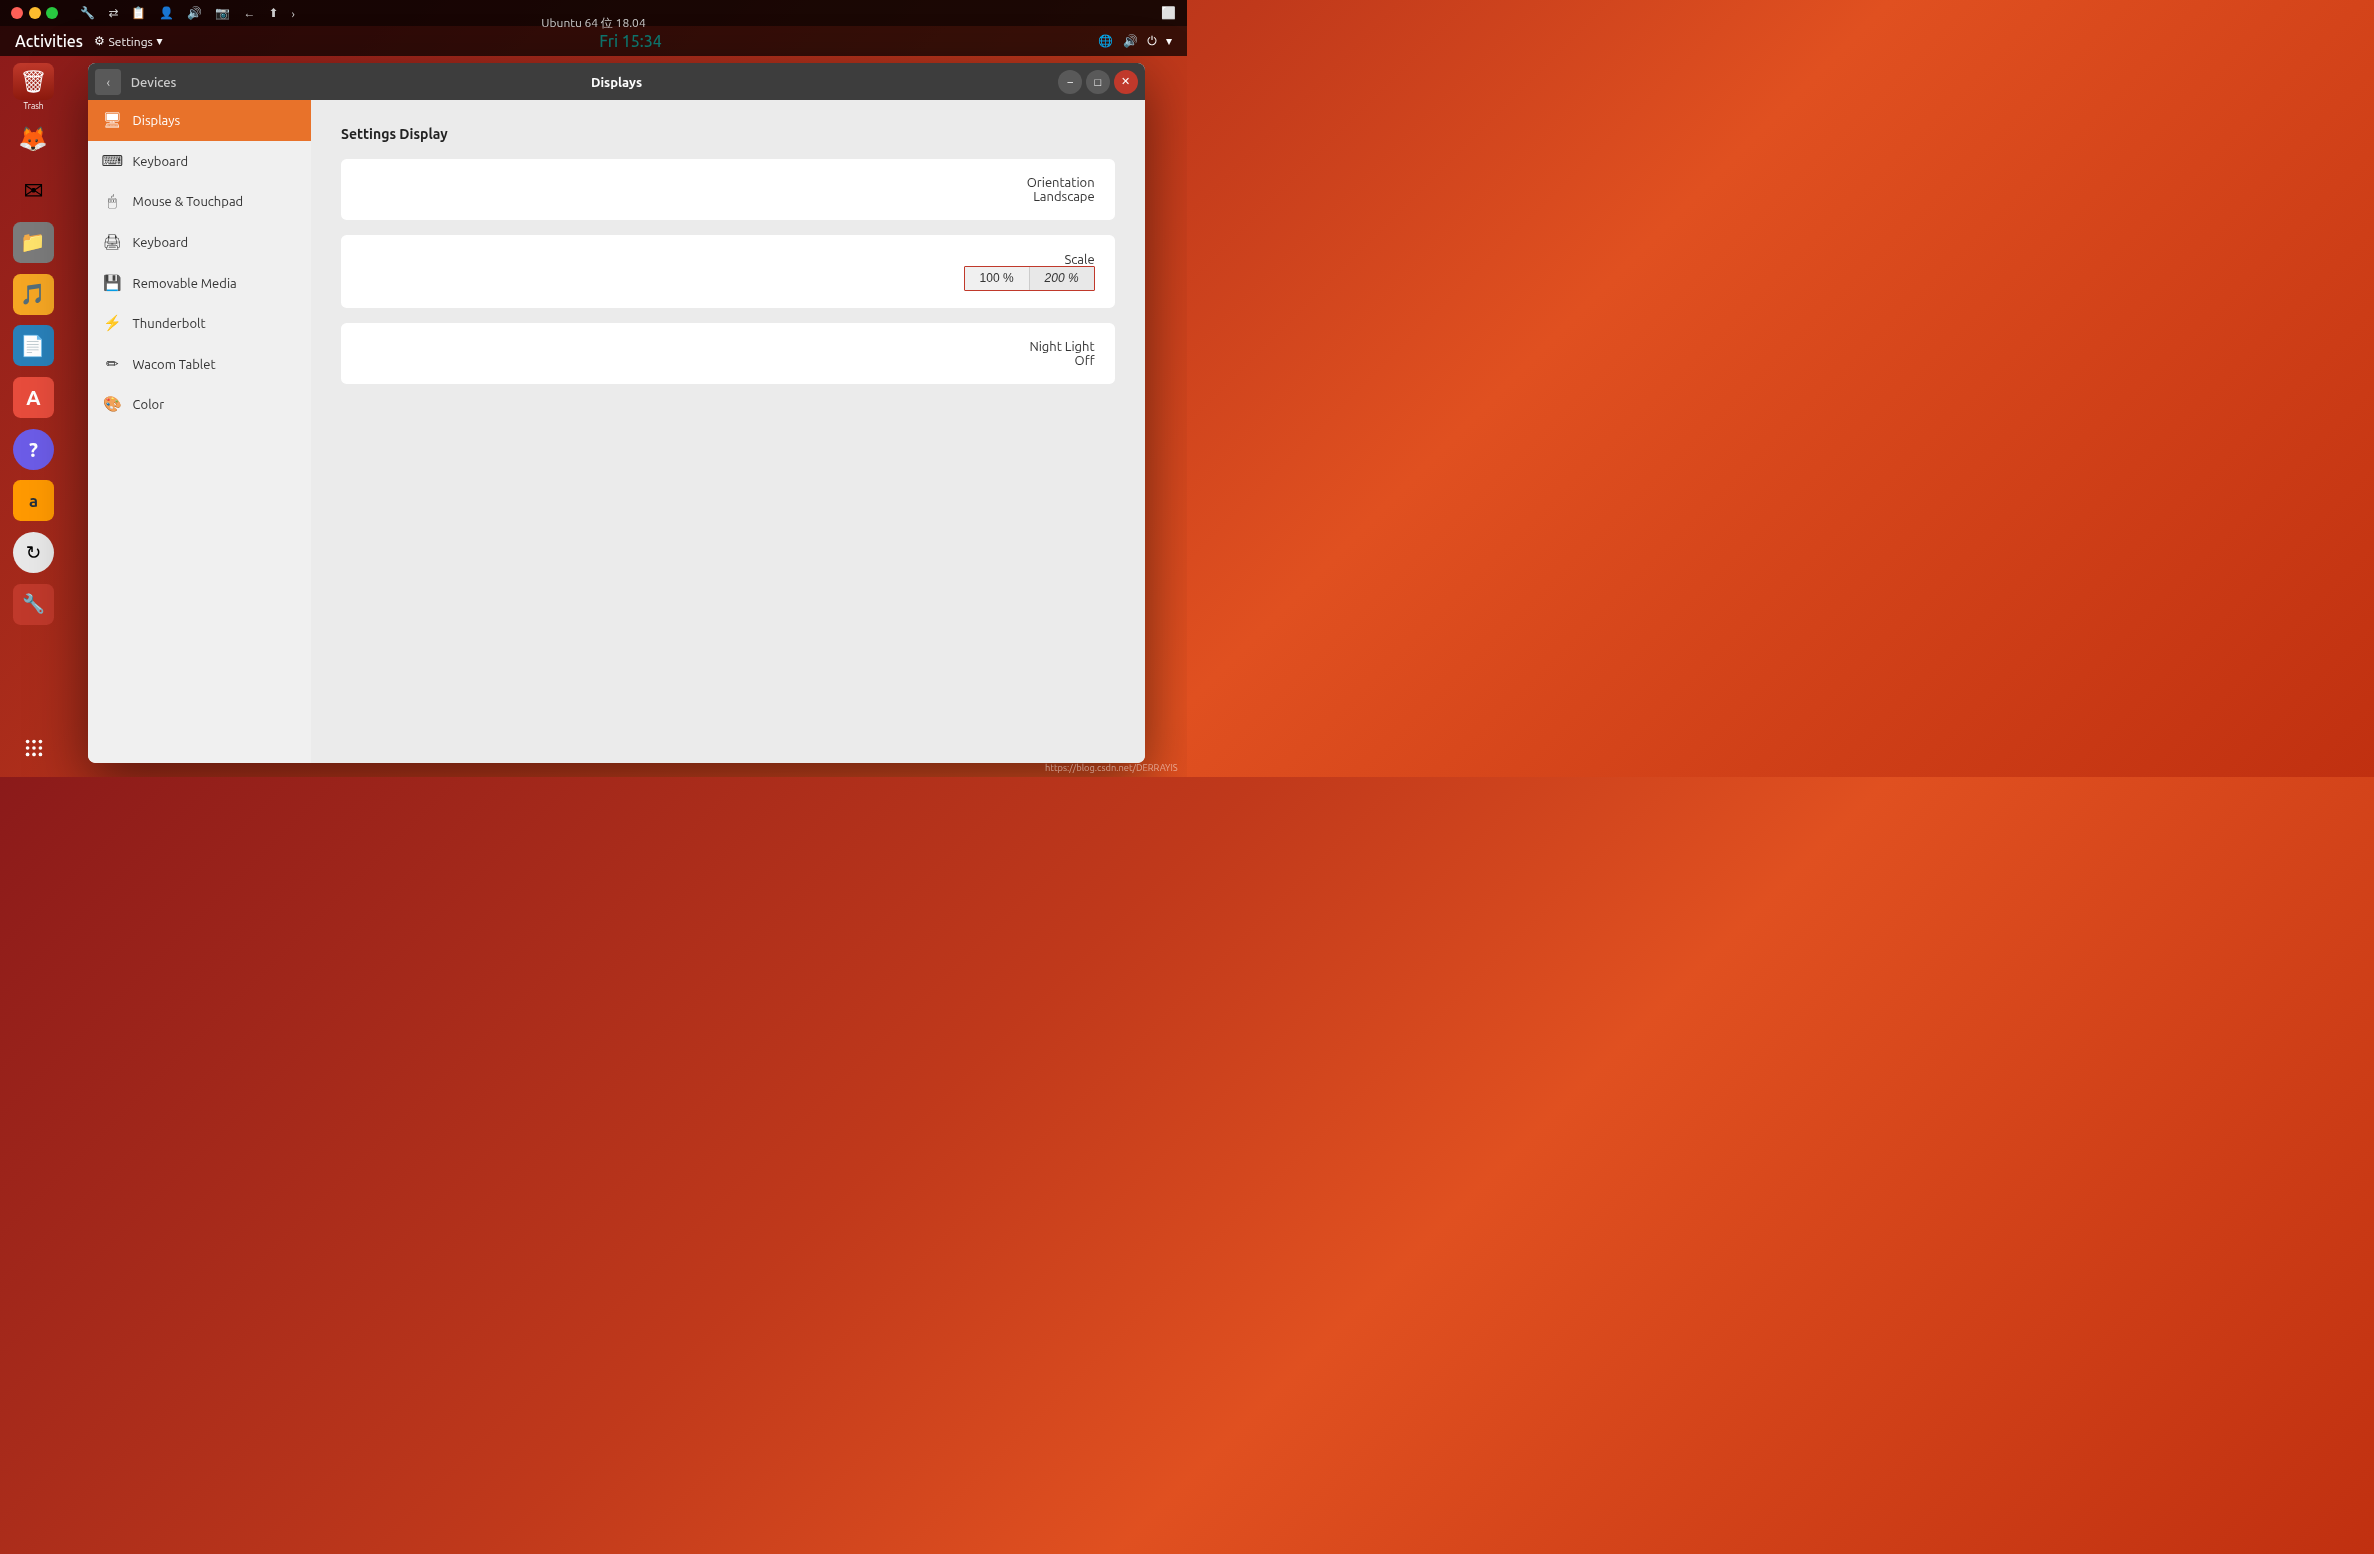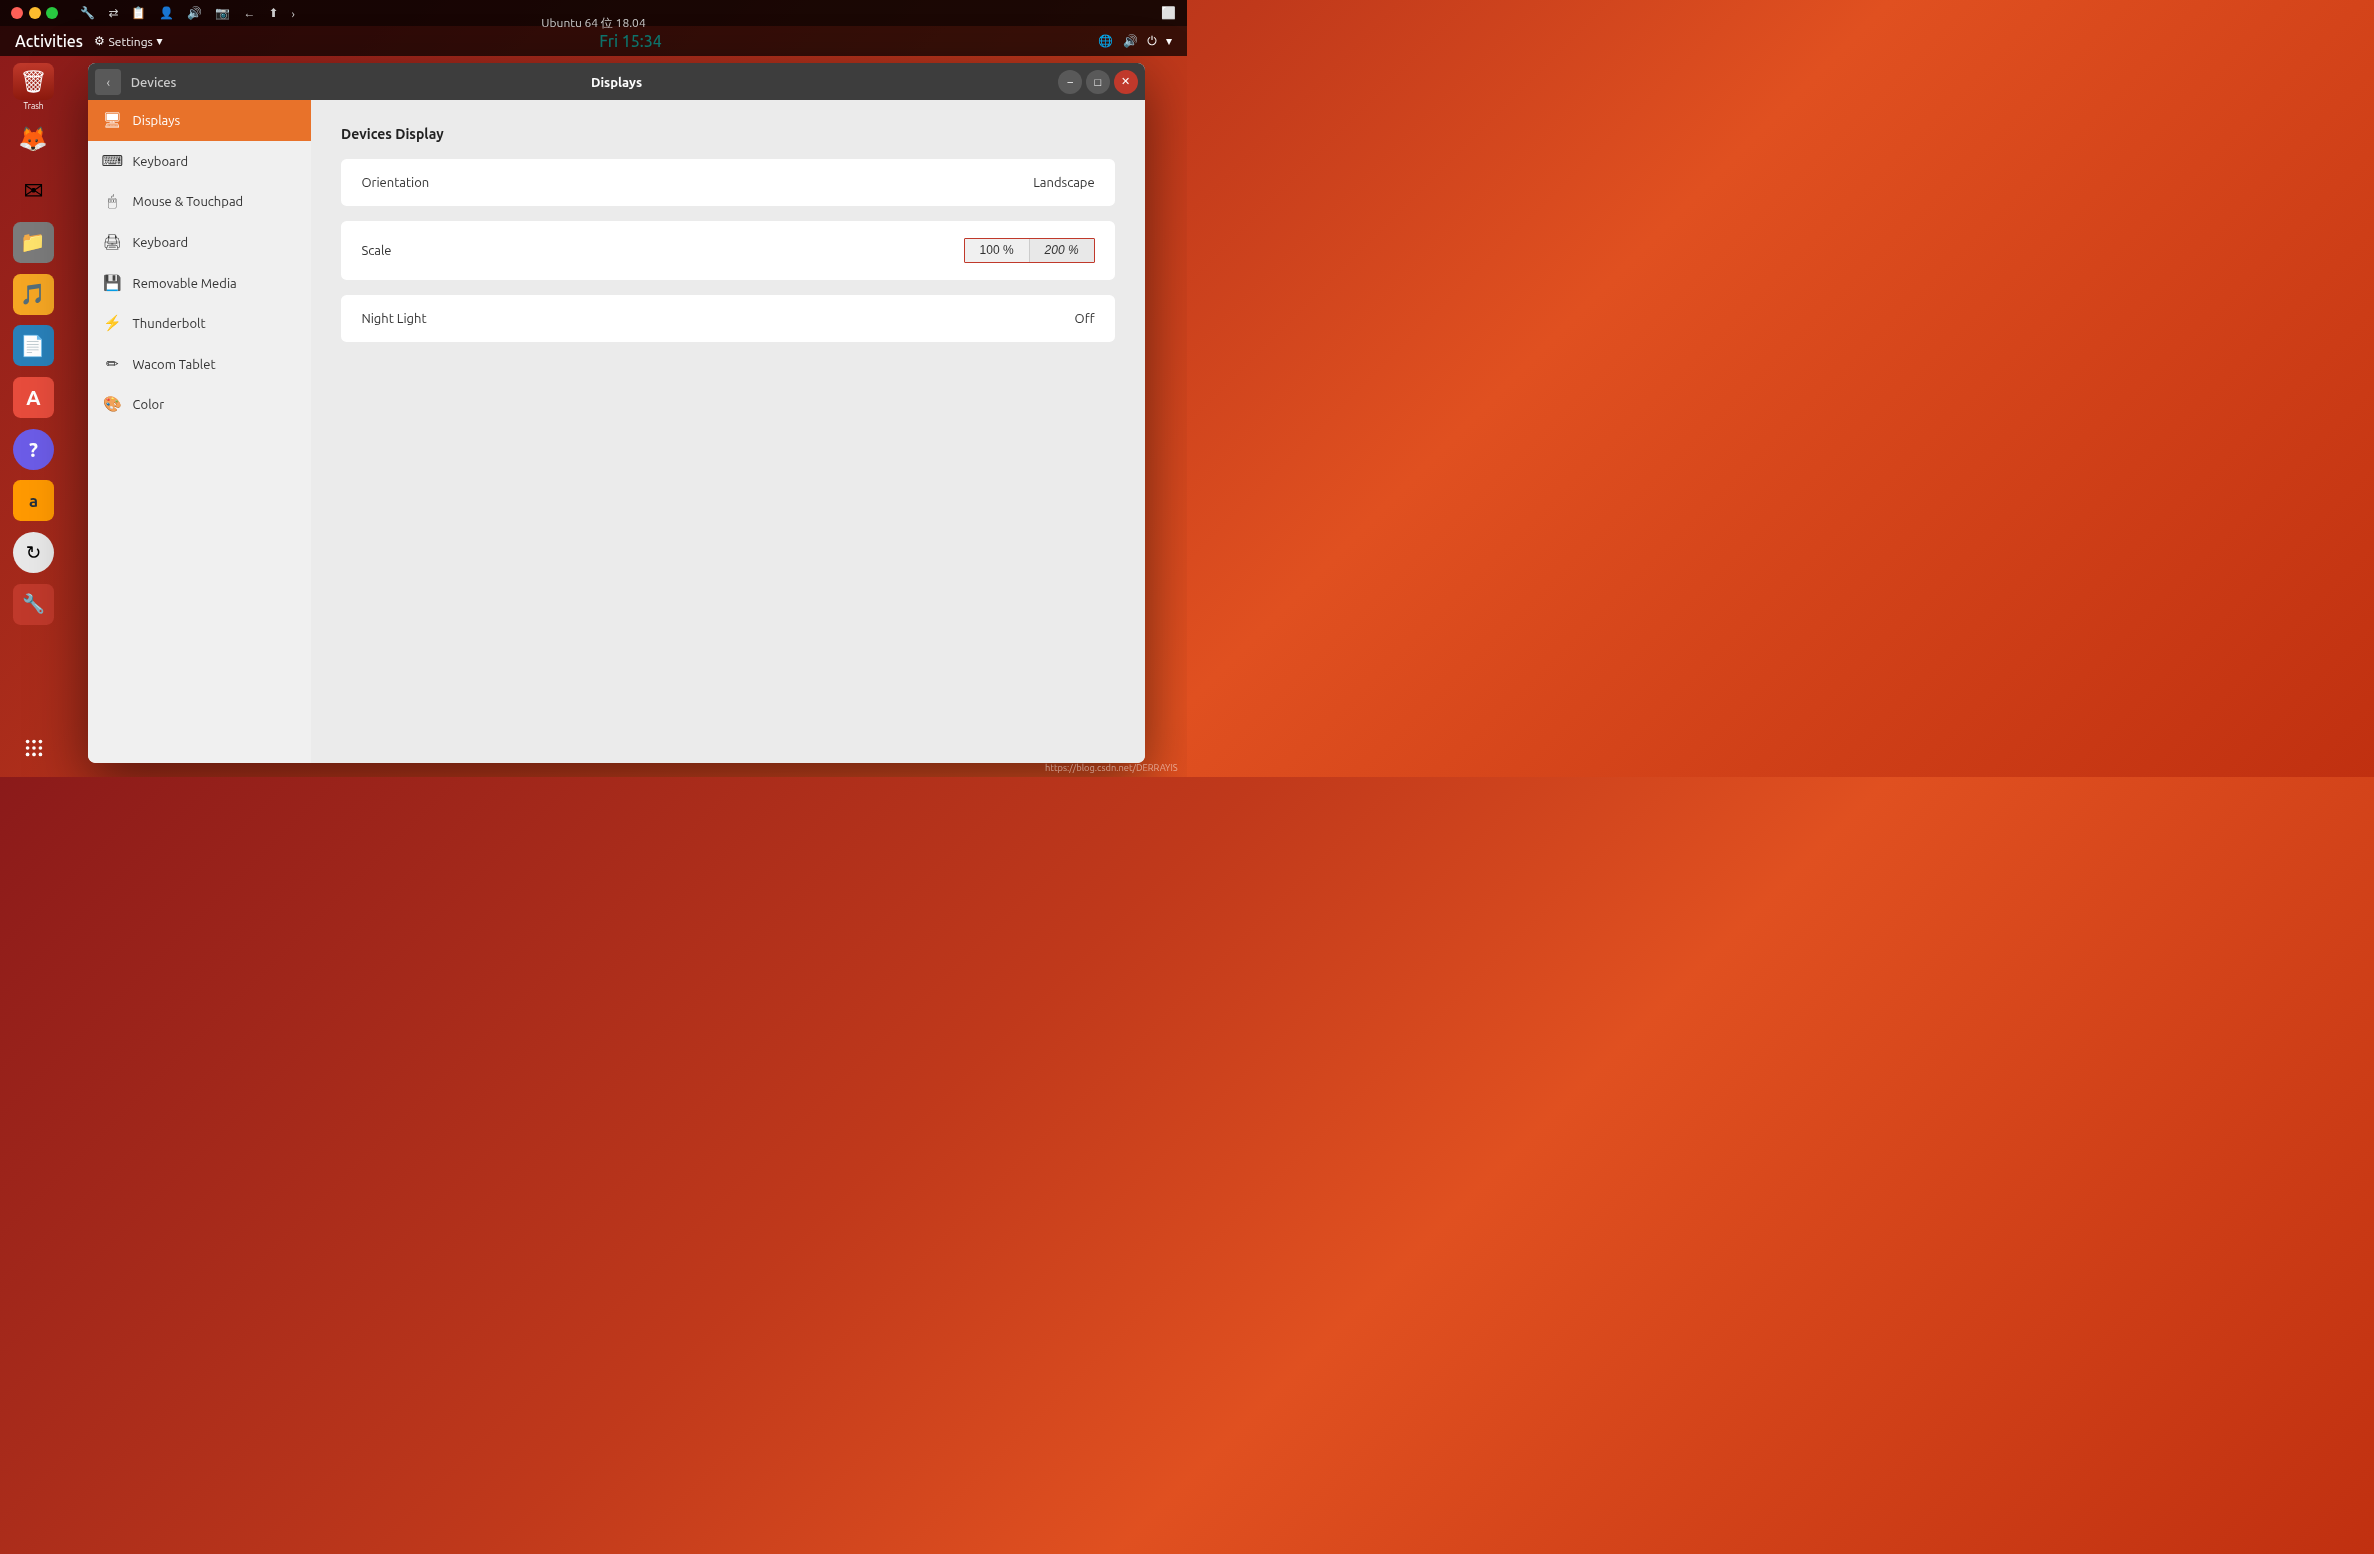--- a/index.html
+++ b/index.html
@@ -303,24 +303,25 @@
       background: #fff;
       border-radius: 5.6px;
       margin-bottom: 15px;
       overflow: hidden;
     }
     .settings-group.outlined {
       border: 1.9px solid #c0392b;
     }
     .settings-row {
       display: flex;
-      align-items: center;
+      align-items: flex-end;
       justify-content: space-between;
       padding: 16.7px 20.4px;
       border-bottom: 0.9px solid #e8e8e8;
+      flex-direction: column;
     }
     .settings-row:last-child {
       border-bottom: none;
     }
     .settings-row-label {
       font-size: 13px;
       color: #333;
     }
     .settings-row-value {
       font-size: 13px;
@@ -507,21 +508,21 @@
         <span class="nav-icon">✏</span>
         <span>Wacom Tablet</span>
       </div>
       <div class="nav-item">
         <span class="nav-icon">🎨</span>
         <span>Color</span>
       </div>
     </div>
 
     <div class="settings-content">
-      <div class="display-title">Devices Display</div>
+      <div class="display-title">Settings Display</div>
 
       <div class="settings-group">
         <div class="settings-row">
           <span class="settings-row-label">Orientation</span>
           <span class="settings-row-value">Landscape</span>
         </div>
       </div>
 
 
       <div class="settings-group">

